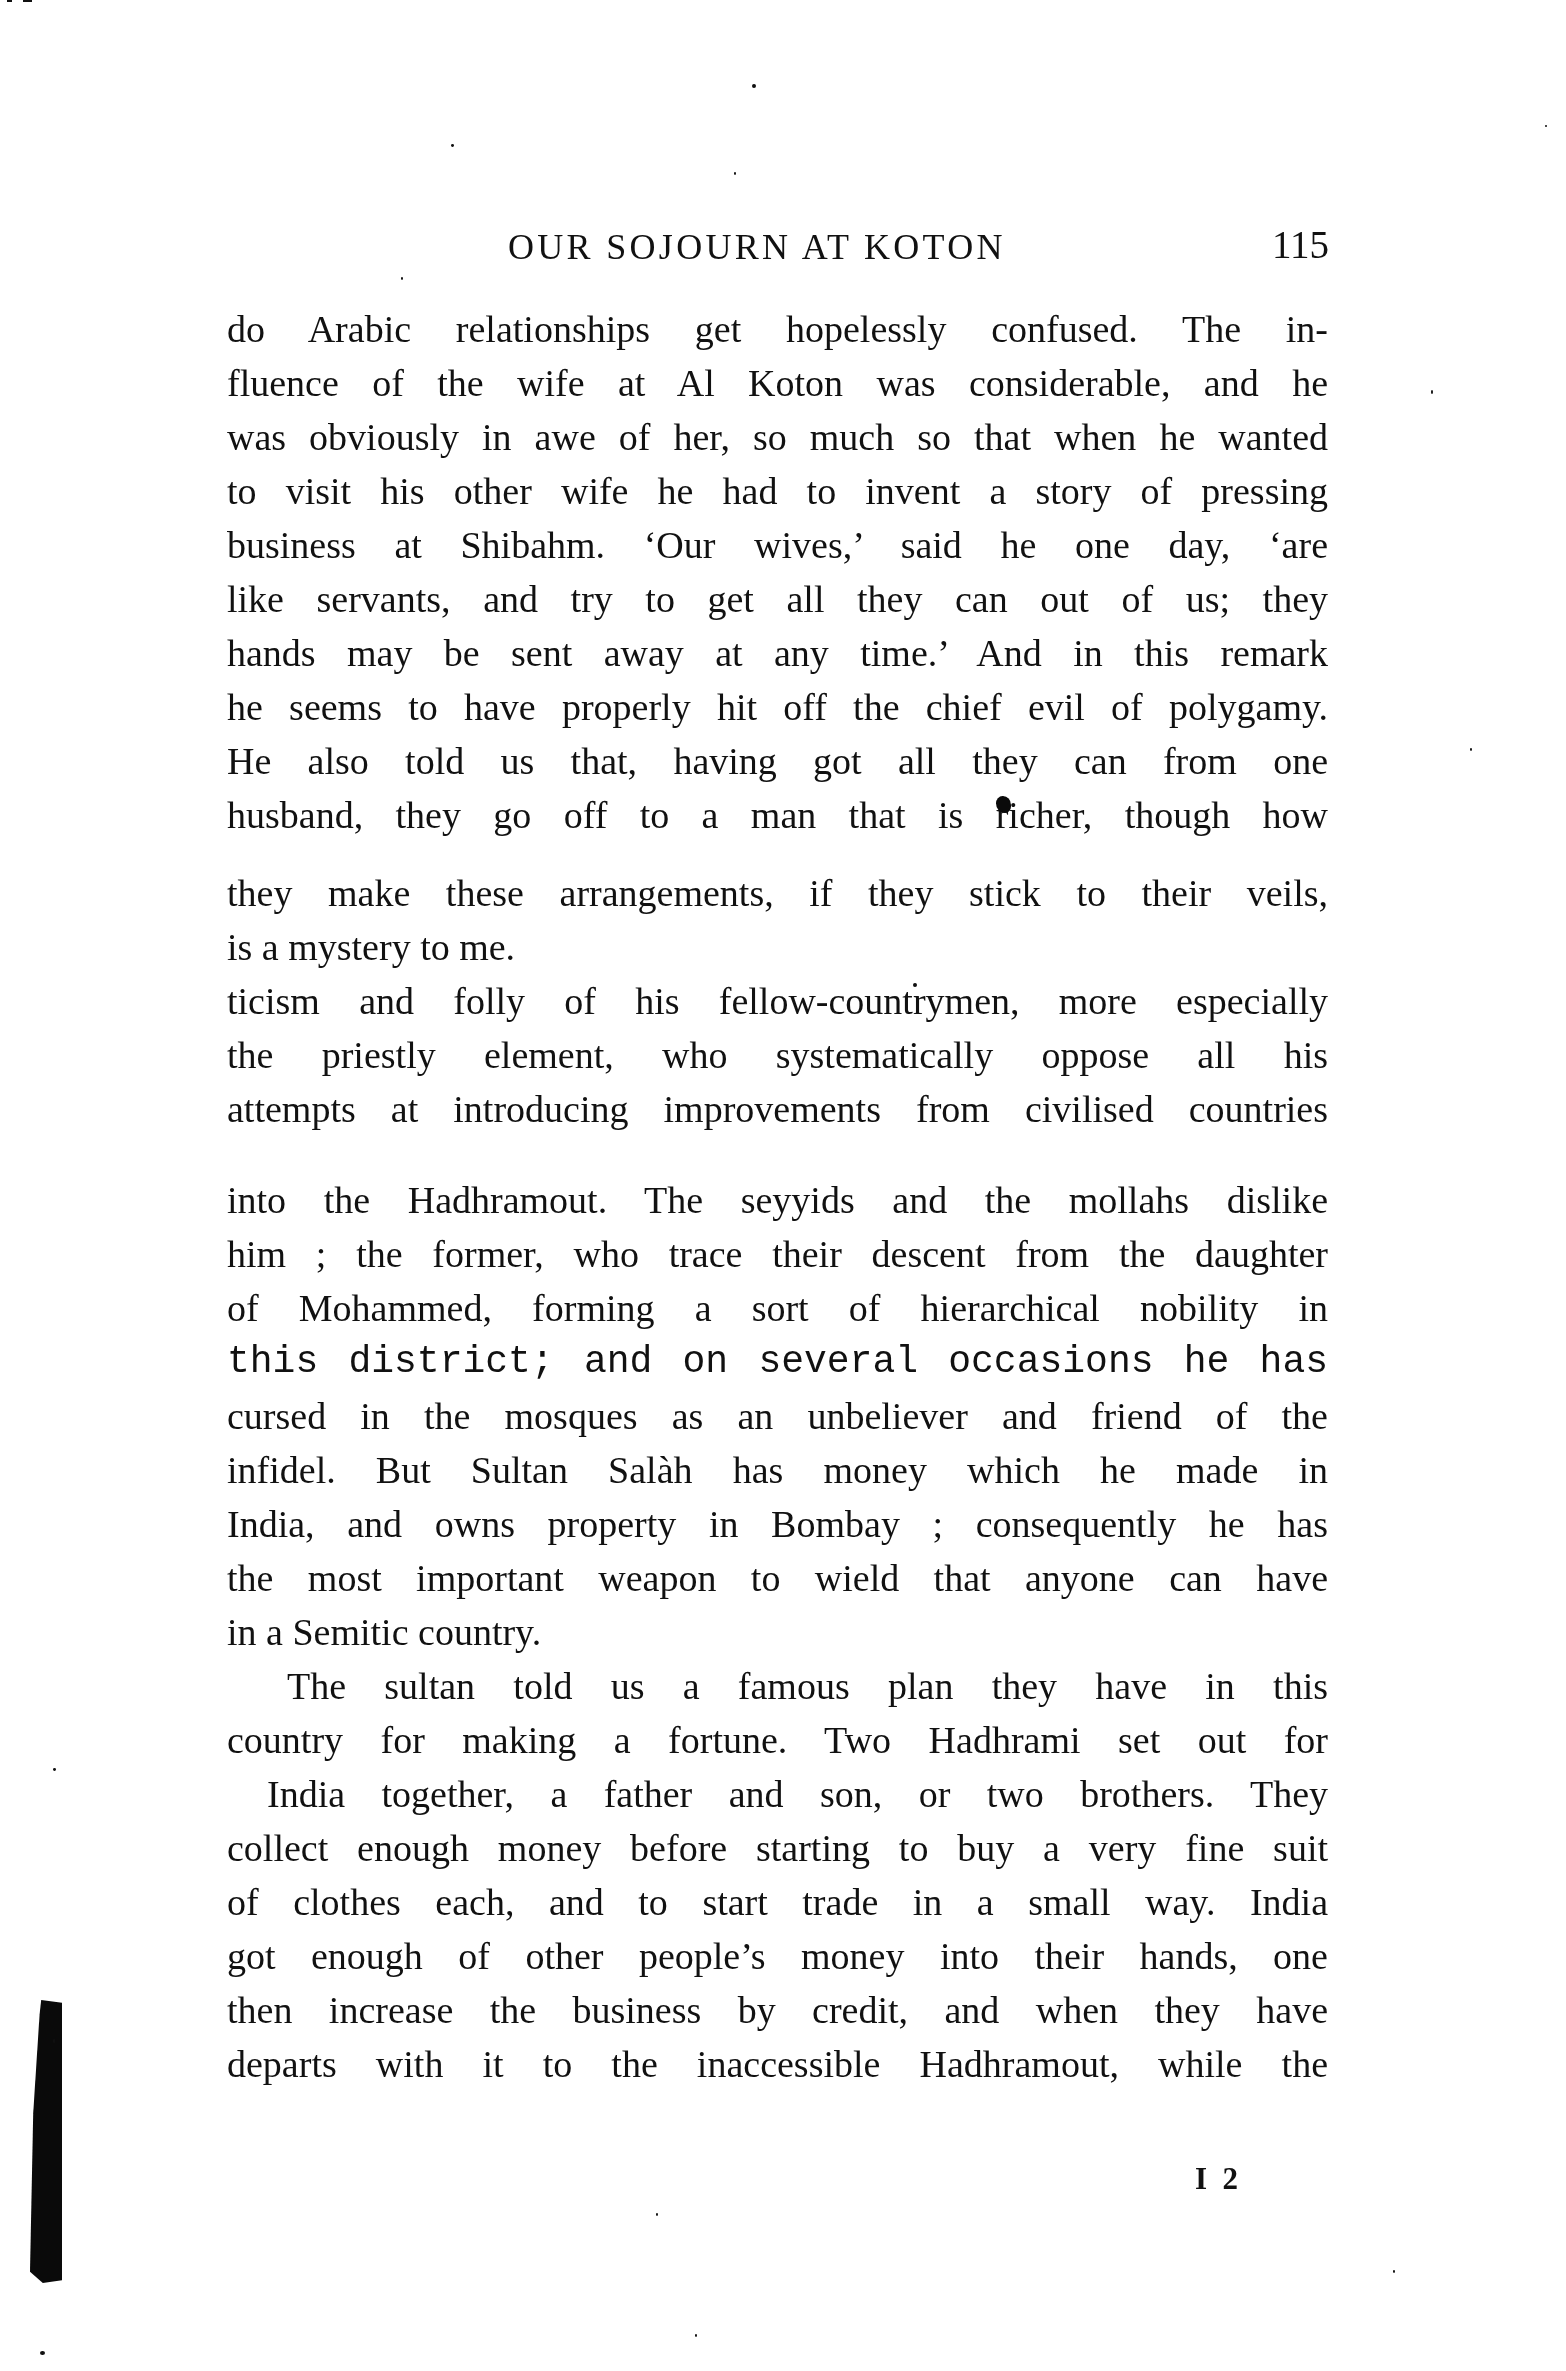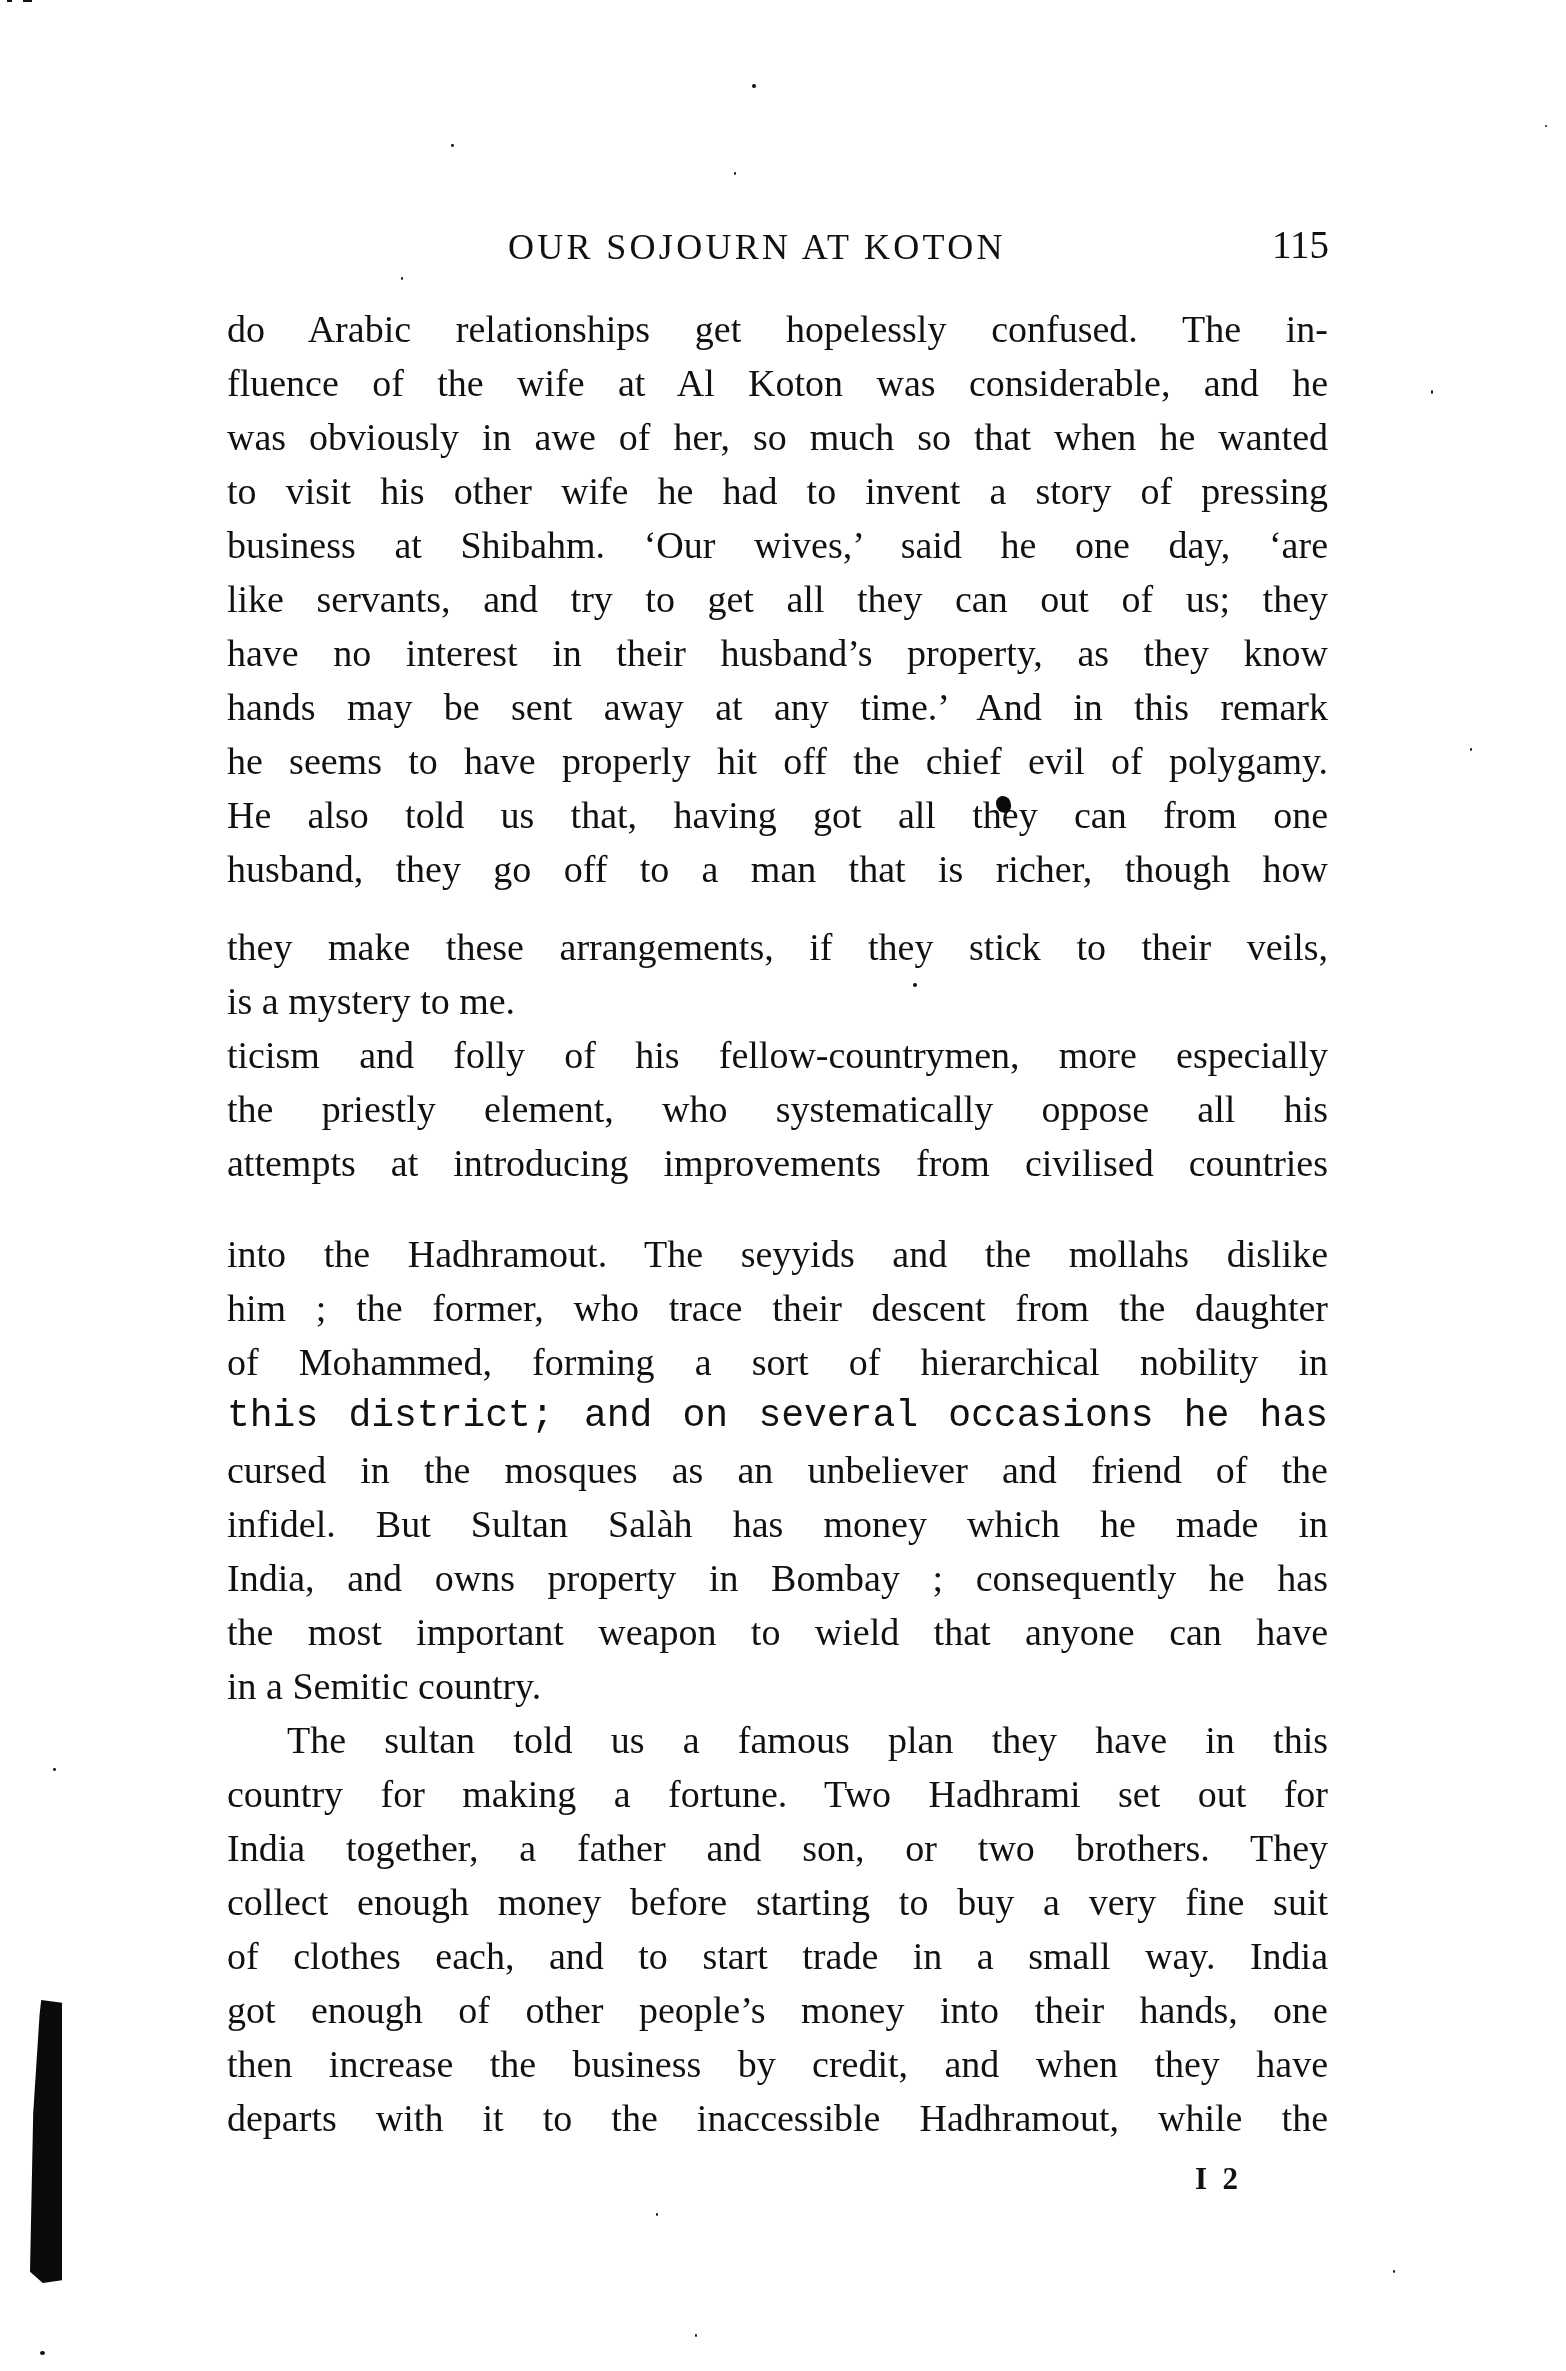--- a/index.html
+++ b/index.html
@@ -44,21 +44,20 @@
 
 <div id="body-text" class="serif">
 
   <div>
     <span class="line" style="white-space: normal; overflow: hidden;">do Arabic relationships get hopelessly confused. The in-</span>
     <span class="line" style="white-space: normal; overflow: hidden;">fluence of the wife at Al Koton was considerable, and he</span>
     <span class="line" style="white-space: normal; overflow: hidden;">was obviously in awe of her, so much so that when he wanted</span>
     <span class="line" style="white-space: normal; overflow: hidden;">to visit his other wife he had to invent a story of pressing</span>
     <span class="line" style="white-space: normal; overflow: hidden;">business at Shibahm. ‘Our wives,’ said he one day, ‘are</span>
     <span class="line" style="white-space: normal; overflow: hidden;">like servants, and try to get all they can out of us; they</span>
-    <span class="line" style="white-space: normal; overflow: hidden;">have no interest in their husband’s property, as they know</span>
     <span class="line" style="white-space: normal; overflow: hidden;">hands may be sent away at any time.’ And in this remark</span>
     <span class="line" style="white-space: normal; overflow: hidden;">he seems to have properly hit off the chief evil of polygamy.</span>
     <span class="line" style="white-space: normal; overflow: hidden;">He also told us that, having got all they can from one</span>
     <span class="line" style="white-space: normal; overflow: hidden;">husband, they go off to a man that is richer, though how</span>
     <span class="line" style="white-space: normal; overflow: hidden; margin-top: 24px;">they make these arrangements, if they stick to their veils,</span>
     <span class="line last">is a mystery to me.</span>
   </div>
 
   <div>
     <span class="line" style="white-space: normal; overflow: hidden;">ticism and folly of his fellow-countrymen, more especially</span>
@@ -71,21 +70,21 @@
     <span class="line" style="white-space: normal; overflow: hidden;">cursed in the mosques as an unbeliever and friend of the</span>
     <span class="line" style="white-space: normal; overflow: hidden;">infidel. But Sultan Salàh has money which he made in</span>
     <span class="line" style="white-space: normal; overflow: hidden;">India, and owns property in Bombay ; consequently he has</span>
     <span class="line" style="white-space: normal; overflow: hidden;">the most important weapon to wield that anyone can have</span>
     <span class="line last">in a Semitic country.</span>
   </div>
 
   <div>
     <span class="line indent" style="white-space: normal; overflow: hidden;">The sultan told us a famous plan they have in this</span>
     <span class="line" style="white-space: normal; overflow: hidden;">country for making a fortune. Two Hadhrami set out for</span>
-    <span class="line" style="white-space: normal; overflow: hidden;">India together, a father and son, or two brothers. They</span>
+    <span class="line" style="white-space: normal; overflow: hidden; margin-left: 40px;">India together, a father and son, or two brothers. They</span>
     <span class="line" style="white-space: normal; overflow: hidden;">collect enough money before starting to buy a very fine suit</span>
     <span class="line" style="white-space: normal; overflow: hidden;">of clothes each, and to start trade in a small way. India</span>
     <span class="line" style="white-space: normal; overflow: hidden;">got enough of other people’s money into their hands, one</span>
     <span class="line" style="white-space: normal; overflow: hidden;">then increase the business by credit, and when they have</span>
     <span class="line" style="white-space: normal; overflow: hidden;">departs with it to the inaccessible Hadhramout, while the</span>
   </div>
 </div>
 
 <div id="signature" class="serif">I 2</div>
 

